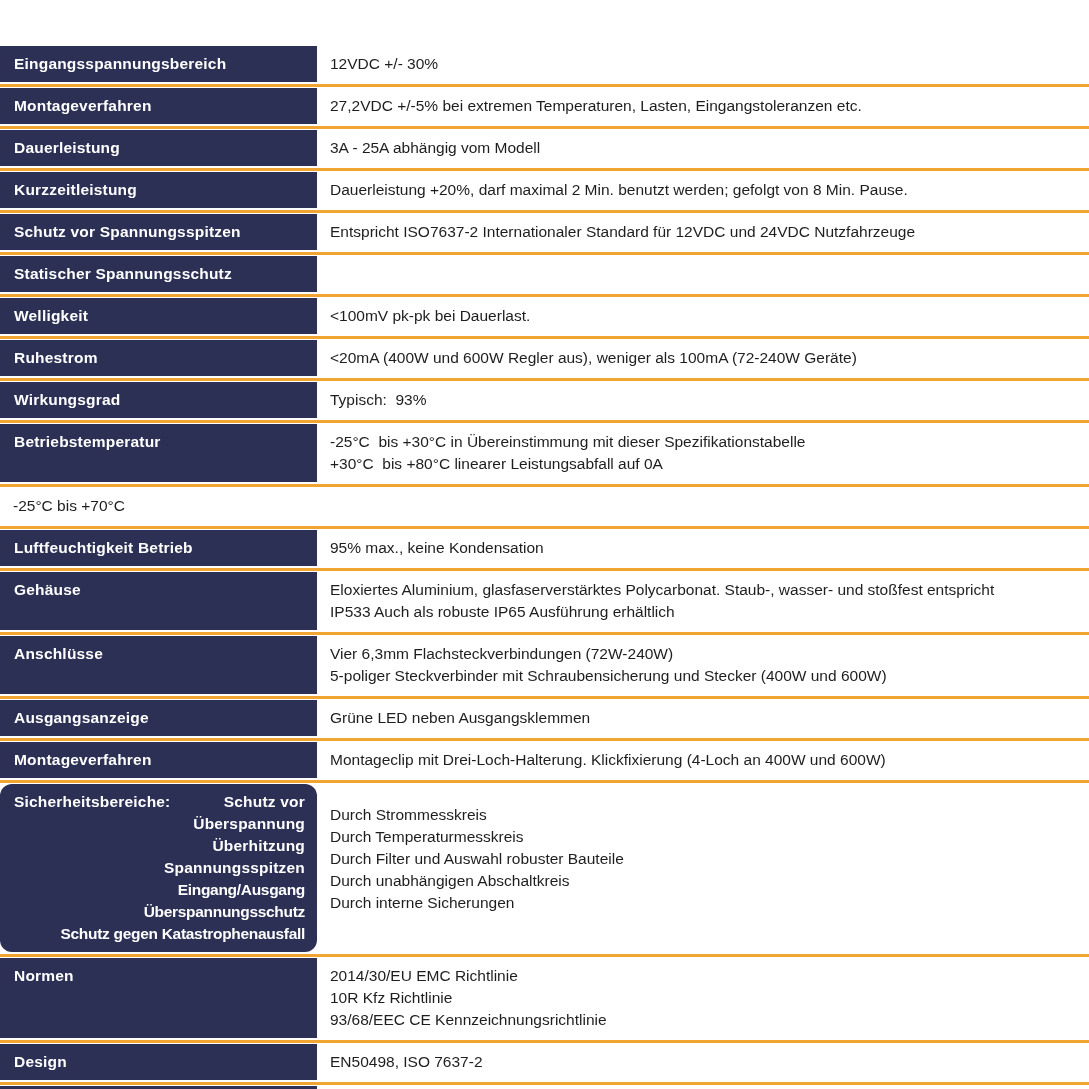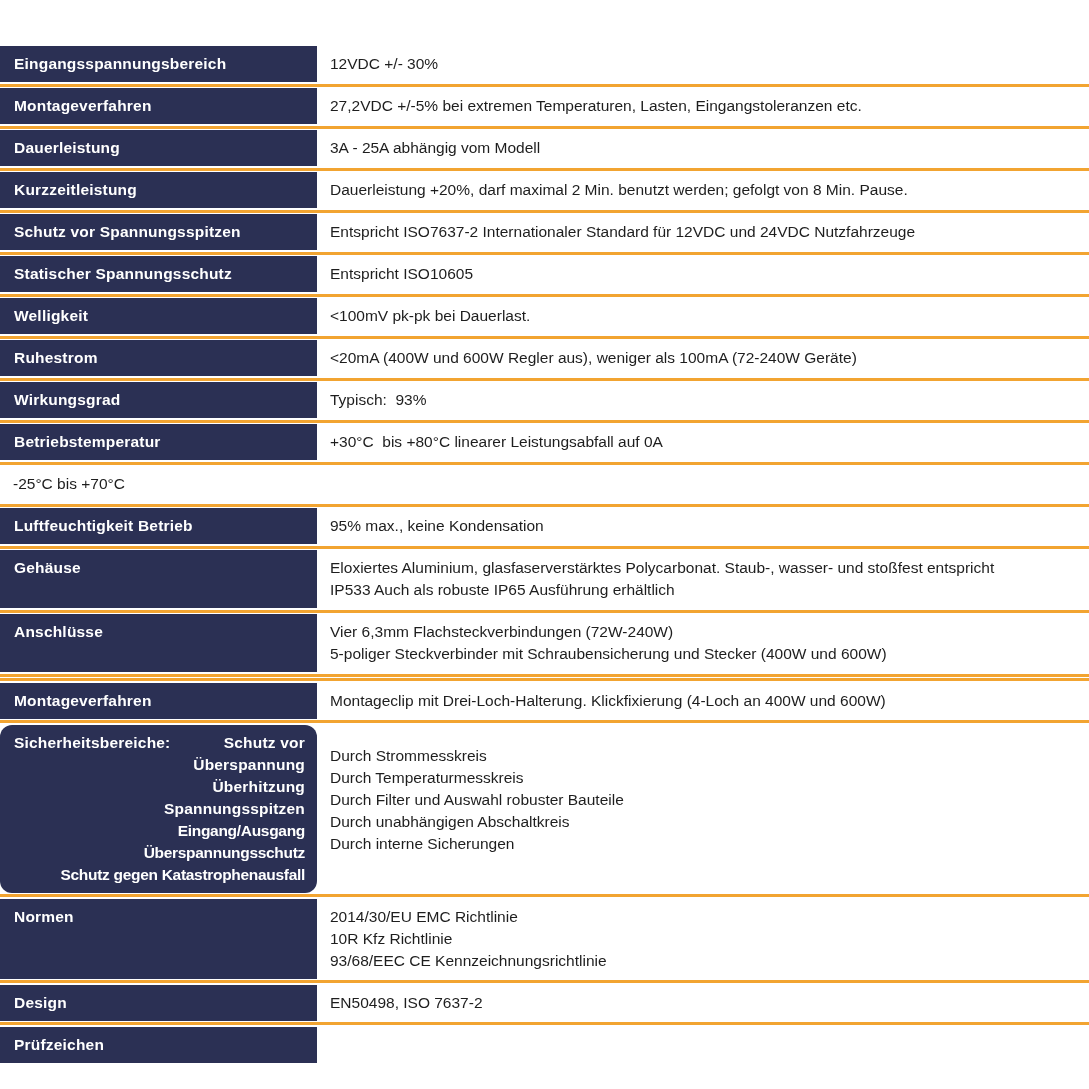--- a/index.html
+++ b/index.html
@@ -109,23 +109,20 @@
     <div class="sep"></div>
     <div class="row">
       <div class="label-cell">Schutz vor Spannungsspitzen</div>
       <div class="value-cell">
         <div class="value-line">Entspricht ISO7637-2 Internationaler Standard für 12VDC und 24VDC Nutzfahrzeuge</div>
       </div>
     </div>
     <div class="sep"></div>
     <div class="row">
       <div class="label-cell">Statischer Spannungsschutz</div>
-      <div class="value-cell">
-        <div class="value-line">Entspricht ISO10605</div>
-      </div>
     </div>
     <div class="sep"></div>
     <div class="row">
       <div class="label-cell">Welligkeit</div>
       <div class="value-cell">
         <div class="value-line">&lt;100mV pk-pk bei Dauerlast.</div>
       </div>
     </div>
     <div class="sep"></div>
     <div class="row">
@@ -138,20 +135,21 @@
     <div class="row">
       <div class="label-cell">Wirkungsgrad</div>
       <div class="value-cell">
         <div class="value-line">Typisch:  93%</div>
       </div>
     </div>
     <div class="sep"></div>
     <div class="row">
       <div class="label-cell">Betriebstemperatur</div>
       <div class="value-cell">
+        <div class="value-line">-25°C  bis +30°C in Übereinstimmung mit dieser Spezifikationstabelle</div>
         <div class="value-line">+30°C  bis +80°C linearer Leistungsabfall auf 0A</div>
       </div>
     </div>
     <div class="sep"></div>
     <div class="row">
       <div class="value-cell">
         <div class="value-line">-25°C bis +70°C</div>
       </div>
     </div>
     <div class="sep"></div>
@@ -171,20 +169,26 @@
     </div>
     <div class="sep"></div>
     <div class="row">
       <div class="label-cell">Anschlüsse</div>
       <div class="value-cell">
         <div class="value-line">Vier 6,3mm Flachsteckverbindungen (72W-240W)</div>
         <div class="value-line">5-poliger Steckverbinder mit Schraubensicherung und Stecker (400W und 600W)</div>
       </div>
     </div>
     <div class="sep"></div>
+    <div class="row">
+      <div class="label-cell">Ausgangsanzeige</div>
+      <div class="value-cell">
+        <div class="value-line">Grüne LED neben Ausgangsklemmen</div>
+      </div>
+    </div>
     <div class="sep"></div>
     <div class="row">
       <div class="label-cell">Montageverfahren</div>
       <div class="value-cell">
         <div class="value-line">Montageclip mit Drei-Loch-Halterung. Klickfixierung (4-Loch an 400W und 600W)</div>
       </div>
     </div>
     <div class="sep"></div>
     <div class="row group-row">
       <div class="label-cell">

